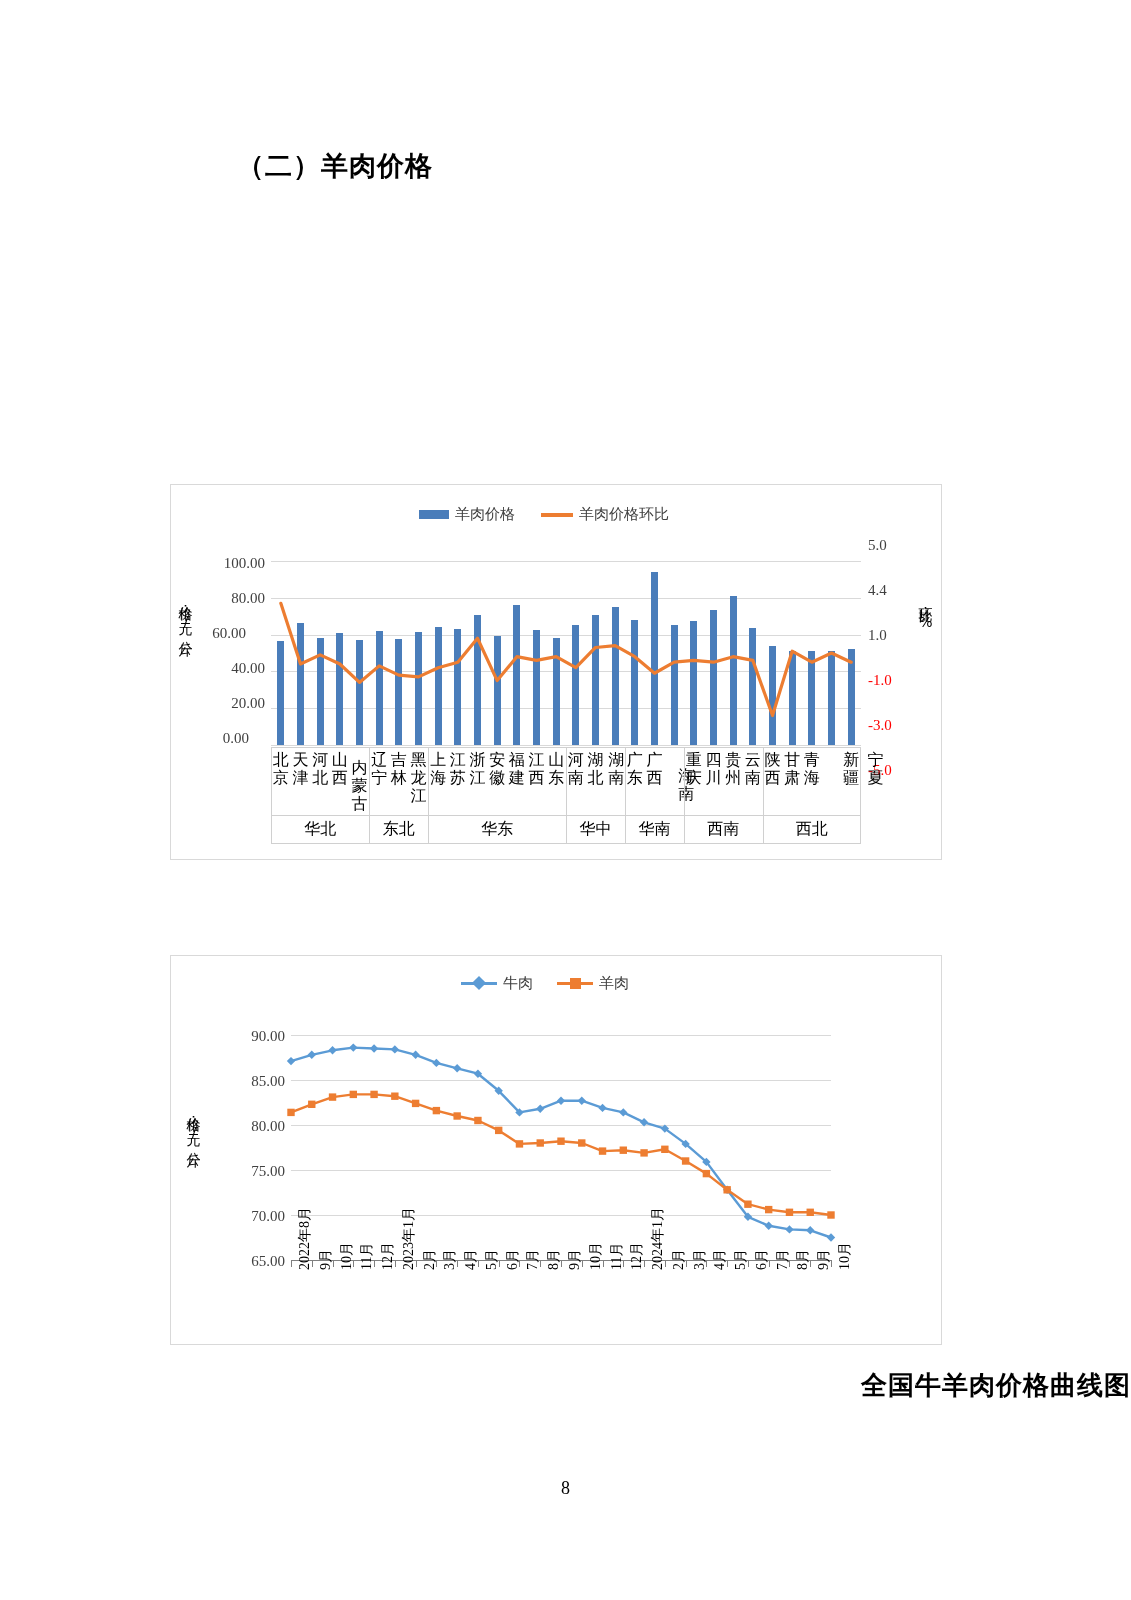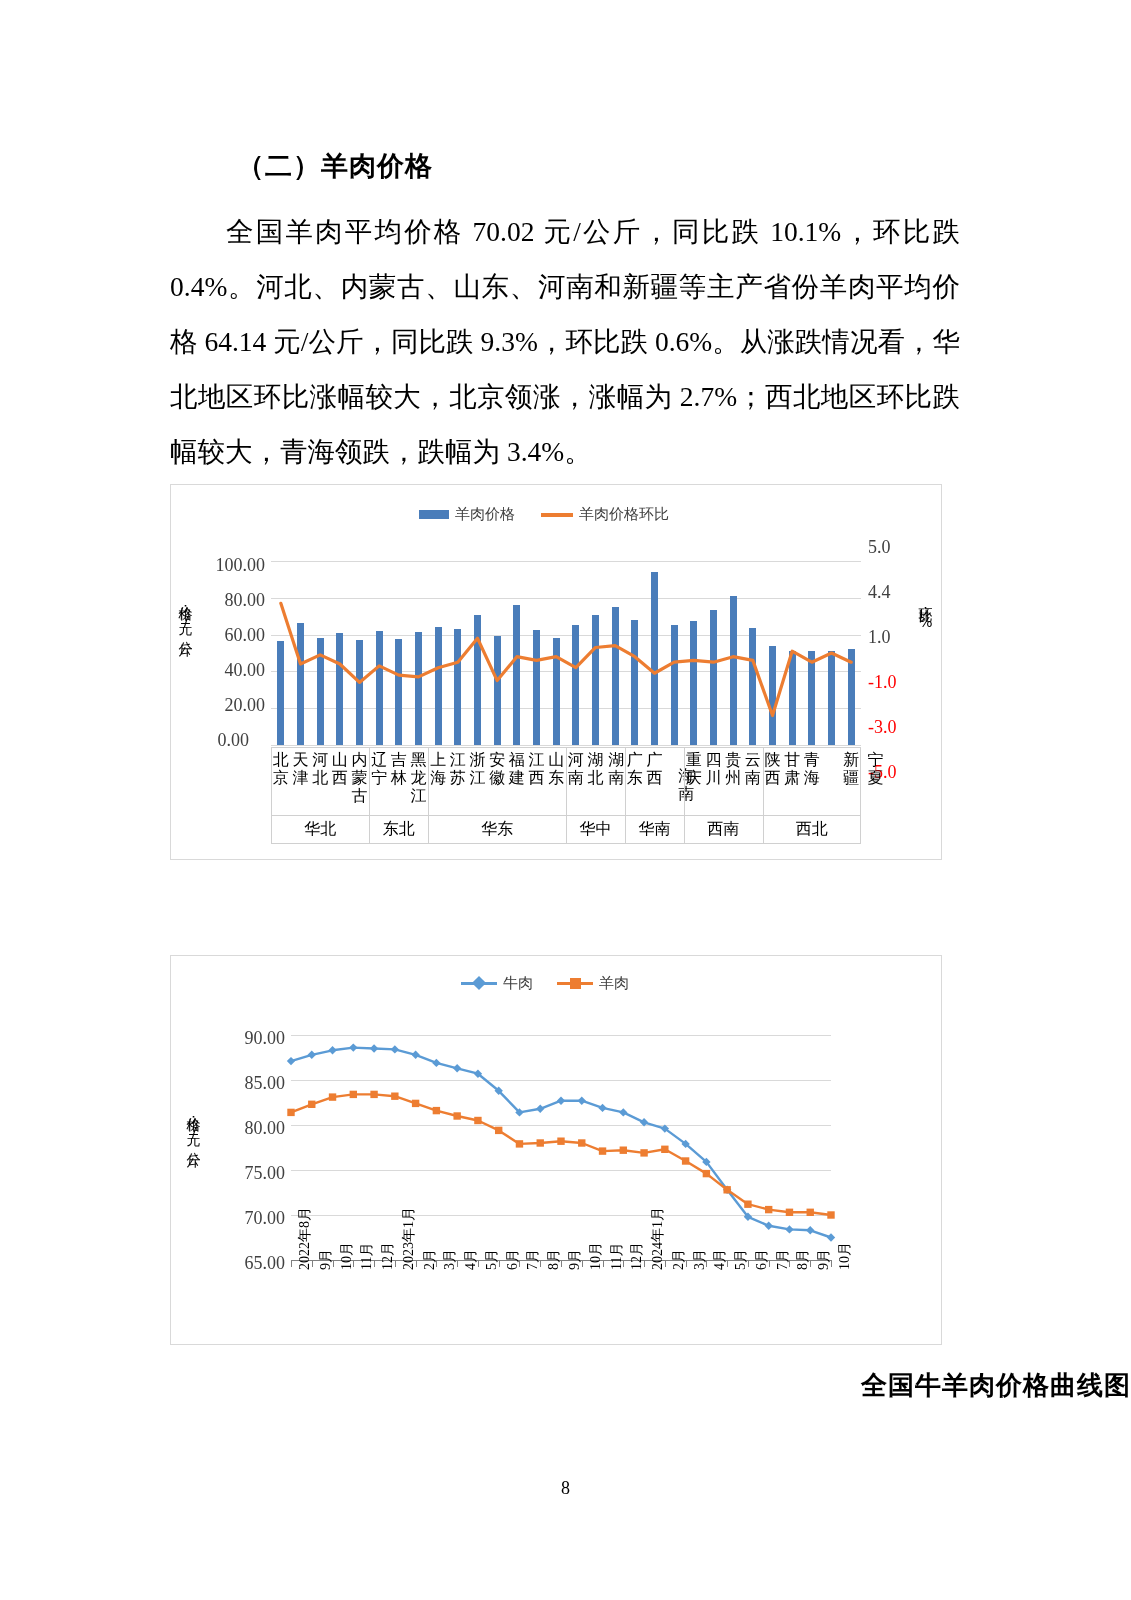--- a/index.html
+++ b/index.html
@@ -96,21 +96,21 @@
     white-space: nowrap;
   }
 
   
   .plot { position: absolute; }
   .gridline { position: absolute; height: 1px; background: #d9d9d9; left: 0; right: 0; }
 
   .ytick {
     position: absolute;
     font-family: "Liberation Serif", serif;
-    font-size: 18px;
+    font-size: 15px;
     color: #404040;
     text-align: right;
     white-space: nowrap;
   }
   .ytick.right { text-align: left; color: #404040; }
   .ytick.neg { color: #ff0000; }
 
   .bar {
     position: absolute;
     background: #4a7dba;
@@ -175,42 +175,41 @@
 
   svg { display: block; }
 </style>
 </head>
 <body>
 
 <div class="page">
 
   <div class="section-heading">（二）羊肉价格</div>
 
-  <div class="body-para">全国羊肉平均价格 70.02 元/公斤，同比跌 10.1%，环比跌 0.4%。河北、内蒙古、山东、河南和新疆等主产省份羊肉平均价格 64.14 元/公斤，同比跌 9.3%，环比跌 0.6%。从涨跌情况看，华北地区环比涨幅较大，北京领涨，涨幅为 2.7%；西北地区环比跌幅较大，青海领跌，跌幅为 3.4%。</div>
 
   <div class="chart-box" id="chart1-box">
 
     <div class="legend" style="left:248px; top:20px;">
       <span class="legend-item">
         <span class="lg-swatch-bar"></span>
         <span>羊肉价格</span>
       </span>
       <span class="legend-item">
         <span class="lg-swatch-line"></span>
         <span>羊肉价格环比</span>
       </span>
     </div>
 
     <div class="axis-title-v" style="left:6px; top:110px;">价格：元/公斤</div>
 
     <div class="axis-title-v" style="right:6px; top:112px;">环比：%</div>
 
     <div class="ytick" style="left:22px;  top:70px;  width:72px;">100.00</div>
     <div class="ytick" style="left:22px;  top:105px; width:72px;">80.00</div>
-    <div class="ytick" style="left:22px;  top:140px; width:72px;">60.00</div>
+    <div class="ytick" style="left:22px;  top:140px; width:72px;text-align:center;">60.00</div>
     <div class="ytick" style="left:22px;  top:175px; width:72px;">40.00</div>
     <div class="ytick" style="left:22px;  top:210px; width:72px;">20.00</div>
     <div class="ytick" style="left:6px;  top:245px; width:72px;">0.00</div>
 
     <div class="ytick right" style="left:697px; top:52px;">5.0</div>
     <div class="ytick right" style="left:697px; top:97px;">4.4</div>
     <div class="ytick right" style="left:697px; top:142px;">1.0</div>
     <div class="ytick right neg" style="left:697px; top:187px;">-1.0</div>
     <div class="ytick right neg" style="left:697px; top:232px;">-3.0</div>
     <div class="ytick right neg" style="left:697px; top:277px;">-5.0</div>
@@ -257,21 +256,21 @@
       <svg id="chart1-line" width="590" height="184" style="position:absolute;left:0;top:0;overflow:visible">
           <polyline points="9.83,42.32 29.50,103.04 49.17,93.84 68.83,103.04 88.50,121.44 108.17,104.88 127.83,114.08 147.50,115.92 167.17,106.72 186.83,101.20 206.50,77.28 226.17,119.60 245.83,95.68 265.50,99.36 285.17,95.68 304.83,106.72 324.50,86.48 344.17,84.64 363.83,95.68 383.50,112.24 403.17,101.20 422.83,99.36 442.50,101.20 462.17,95.68 481.83,99.36 501.50,154.56 521.17,90.16 540.83,101.20 560.50,92.00 580.17,101.20" fill="none" stroke="#ed7d31" stroke-width="3.2" stroke-linejoin="round" stroke-linecap="round"></polyline>
         </svg>
     </div>
 
     <div class="cat-labels" id="chart1-cats" style="left:100px; top:262px; width:590px; height:68px;">
         <div class="cat" style="left: 0.833333px; top: 4px;">北京</div>
         <div class="cat" style="left: 20.5px; top: 4px;">天津</div>
         <div class="cat" style="left: 40.1667px; top: 4px;">河北</div>
         <div class="cat" style="left: 59.8333px; top: 4px;">山西</div>
-        <div class="cat" style="left: 79.5px; top: 4px; text-align: center;">内蒙古</div>
+        <div class="cat" style="left: 79.5px; top: 12px; text-align: center;">内蒙古</div>
         <div class="cat" style="left: 99.1667px; top: 4px;">辽宁</div>
         <div class="cat" style="left: 118.833px; top: 4px;">吉林</div>
         <div class="cat" style="left: 138.5px; top: 4px;">黑龙江</div>
         <div class="cat" style="left: 158.167px; top: 4px;">上海</div>
         <div class="cat" style="left: 177.833px; top: 4px;">江苏</div>
         <div class="cat" style="left: 197.5px; top: 4px;">浙江</div>
         <div class="cat" style="left: 217.167px; top: 4px;">安徽</div>
         <div class="cat" style="left: 236.833px; top: 4px;">福建</div>
         <div class="cat" style="left: 256.5px; top: 4px;">江西</div>
         <div class="cat" style="left: 276.167px; top: 4px;">山东</div>

